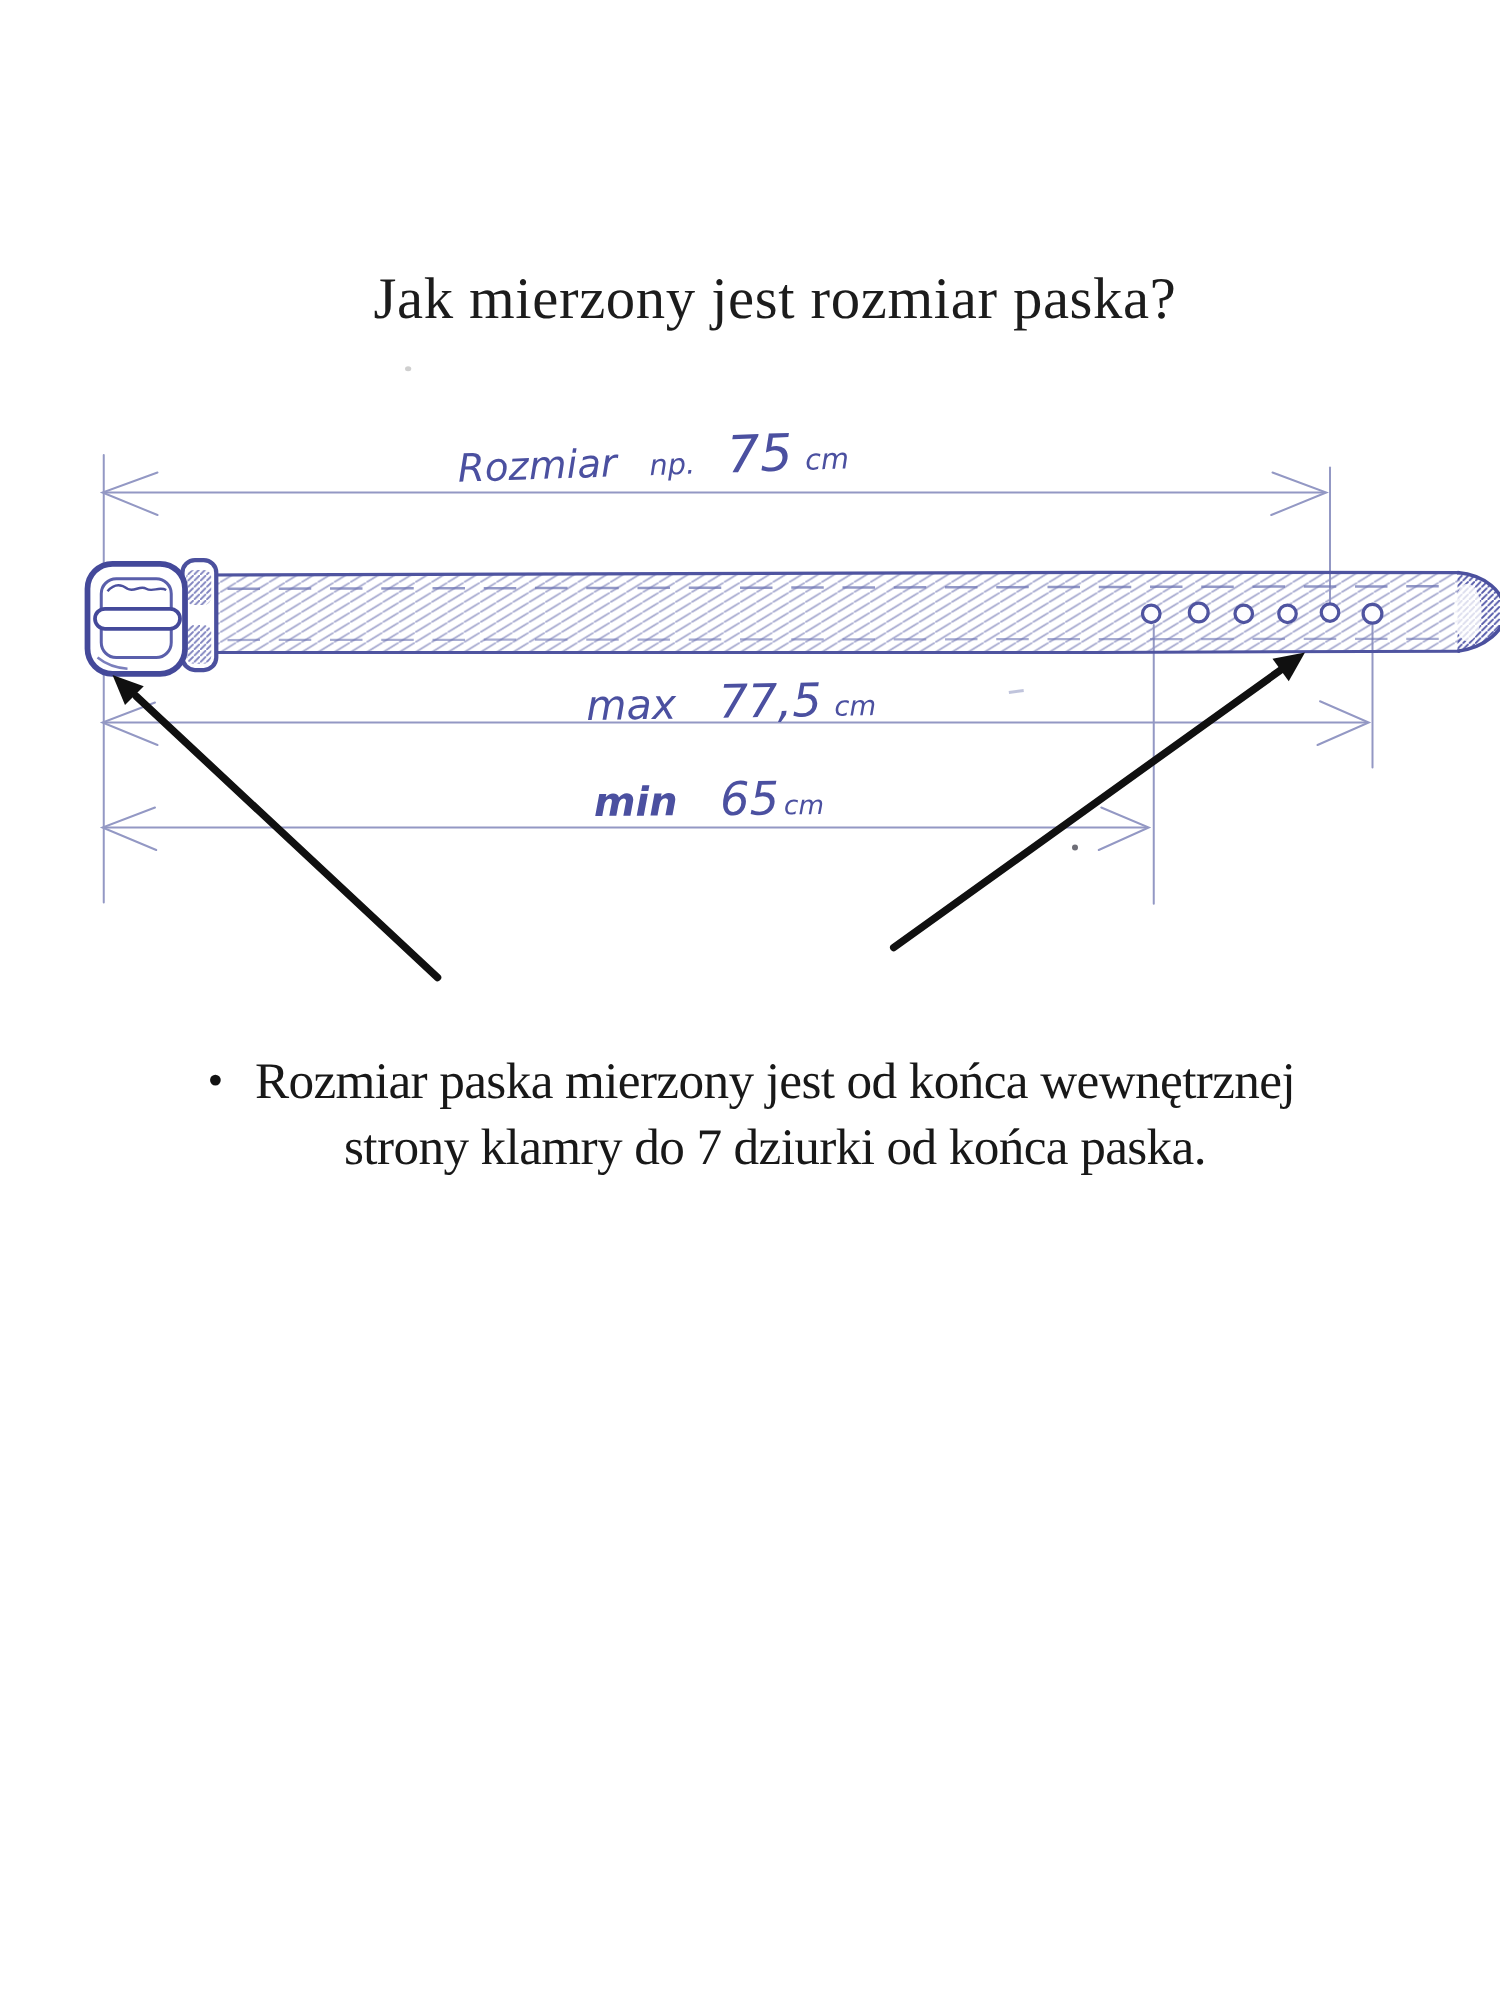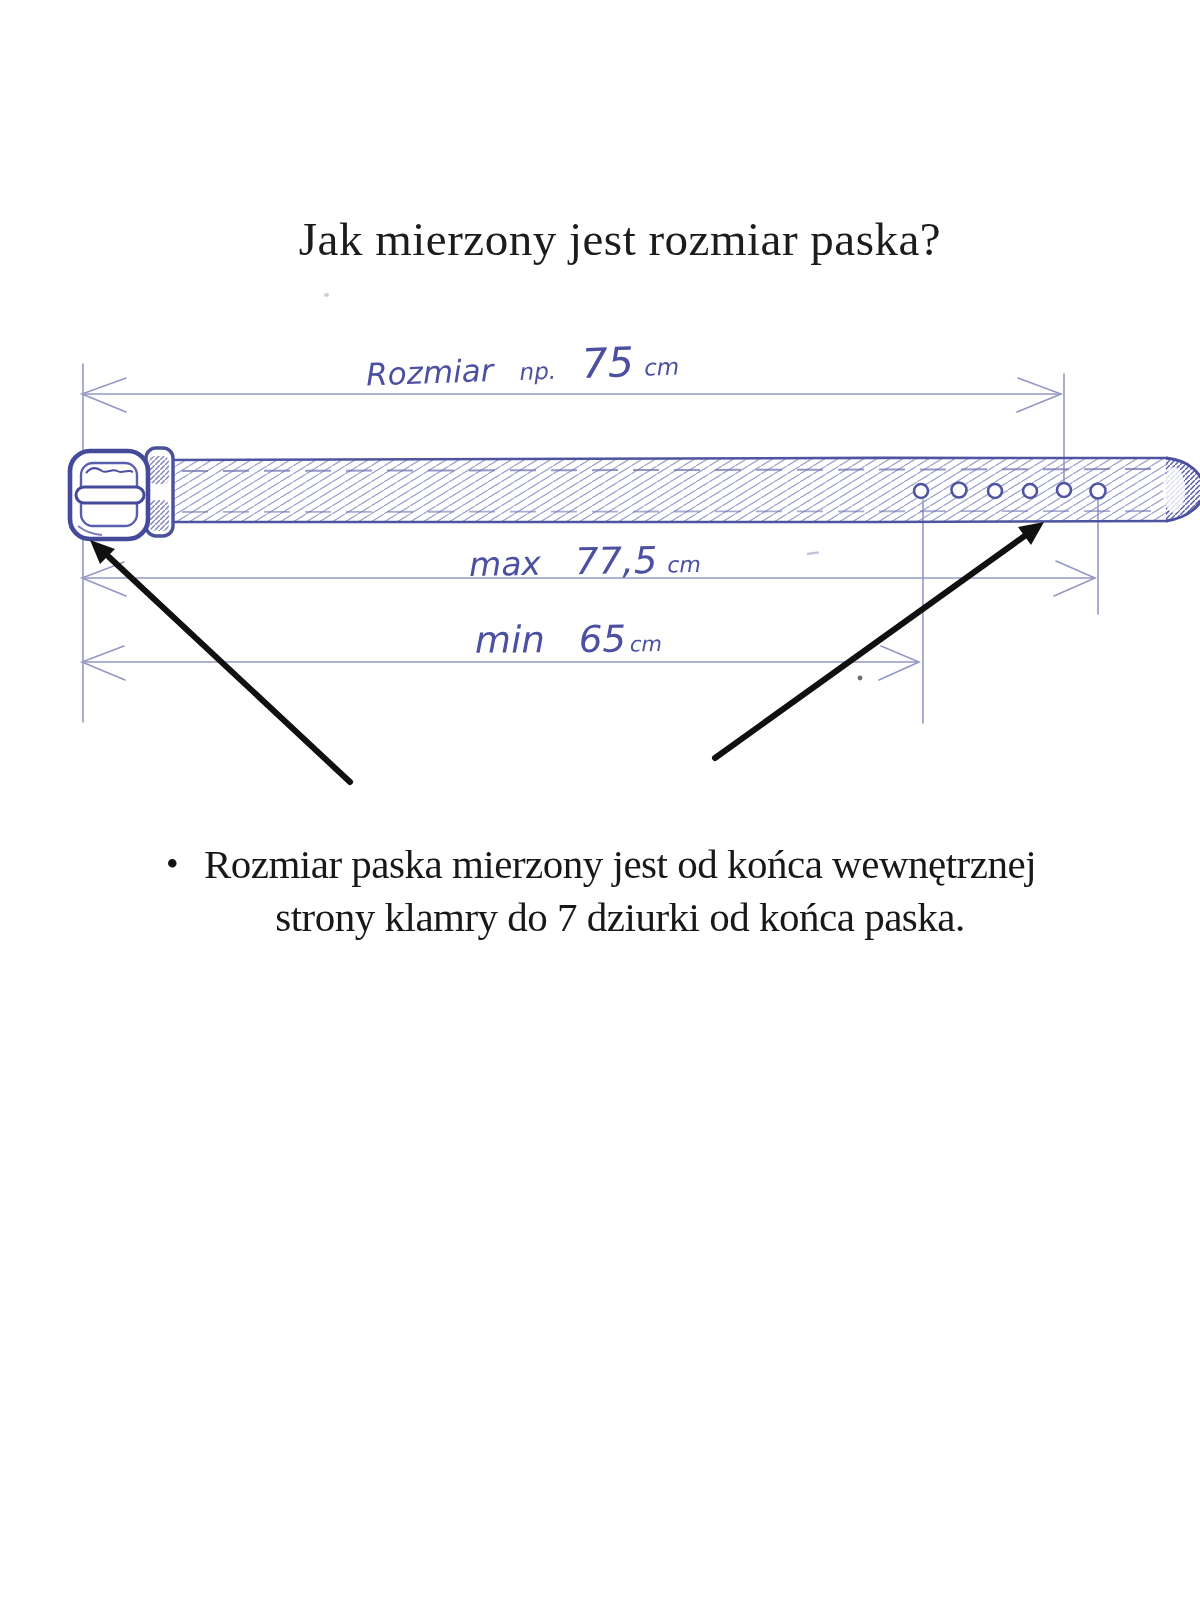--- a/index.html
+++ b/index.html
@@ -28,21 +28,21 @@
   .hw-size{left:346px;top:12px;gap:26px;transform:rotate(-2deg);}
   .hw-size .pfx{font-size:31px;}
   .hw-size .qual{font-size:23px;}
   .hw-size .val{font-size:41px;}
   .hw-size .unit{font-size:23px;margin-left:-16px;}
   .hw-max{left:449px;top:210px;gap:34px;transform:rotate(-1deg);}
   .hw-max .pfx{font-size:33px;}
   .hw-max .val{font-size:37px;}
   .hw-max .unit{font-size:22px;margin-left:-24px;}
   .hw-min{left:455px;top:288px;gap:34px;transform:rotate(-0.5deg);}
-  .hw-min .pfx{font-size:37px;}
+  .hw-min .pfx{font-size:32px;font-weight:bold;}
   .hw-min .val{font-size:37px;}
   .hw-min .unit{font-size:21px;margin-left:-30px;}
 
   .note{position:absolute;top:838px;left:0;width:1200px;}
   .note-bullet{
     position:absolute;left:146px;top:8px;font-size:36px;color:#111;
     font-family:"Liberation Serif", serif;line-height:1;
   }
   .note-lines{
     width:1200px;text-align:center;font-size:41px;line-height:53px;

